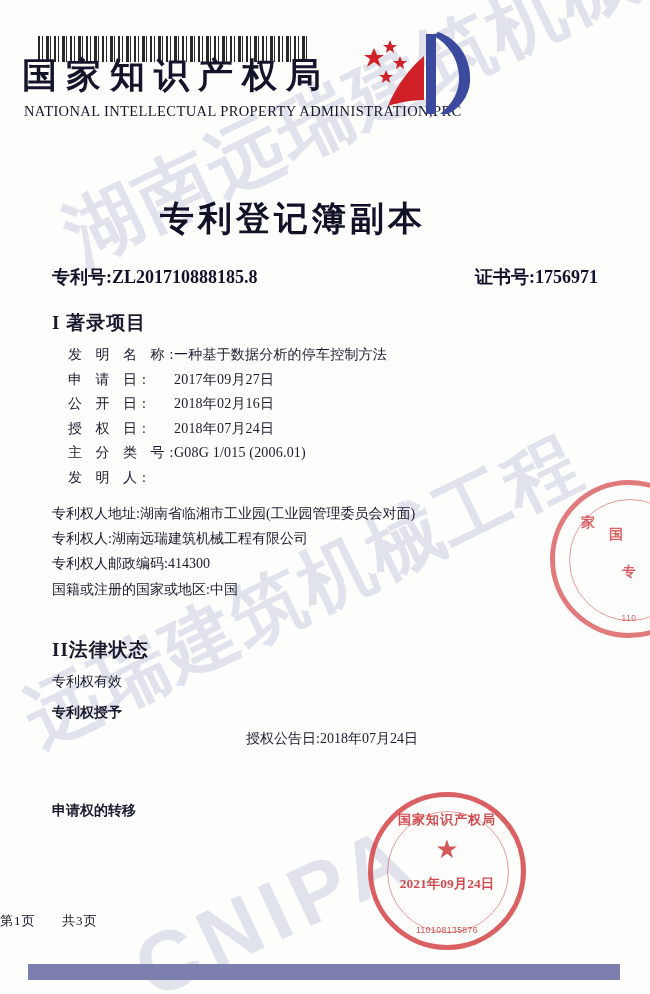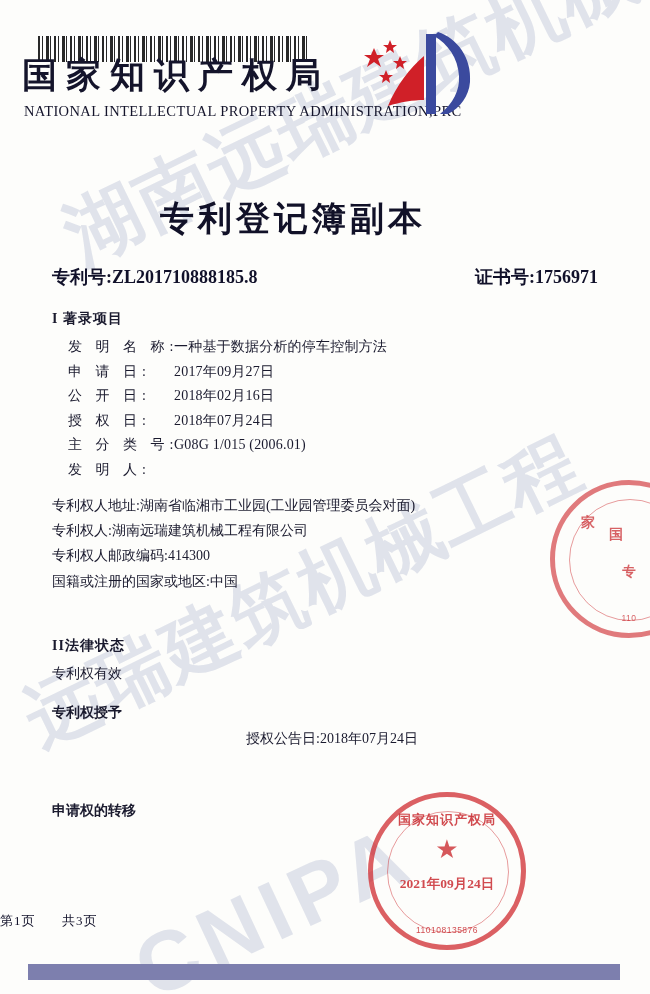--- a/index.html
+++ b/index.html
@@ -150,21 +150,21 @@
   
   .section {
     position: absolute;
     z-index: 3;
     left: 52px;
     width: 560px;
     font-size: 14px;
   }
   .sec-head {
     font-weight: bold;
-    font-size: 14px;
+    font-size: 19px;
     letter-spacing: 1px;
     margin-bottom: 10px;
   }
   .sec1 { top: 310px; }
   .sec2 { top: 637px; }
   .sec3 { top: 688px; }
 
   .field {
     display: flex;
     align-items: center;

